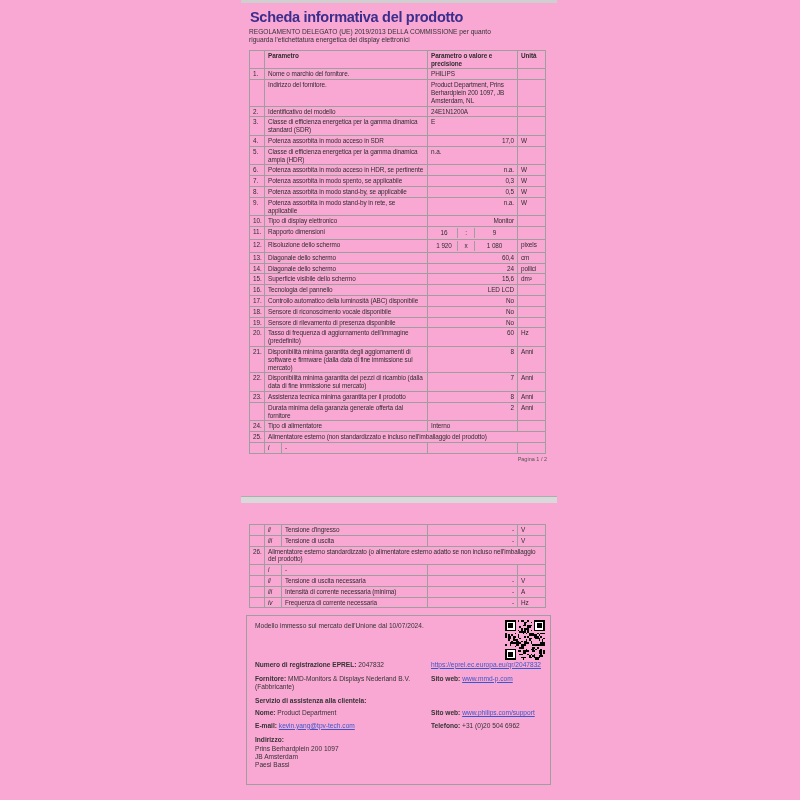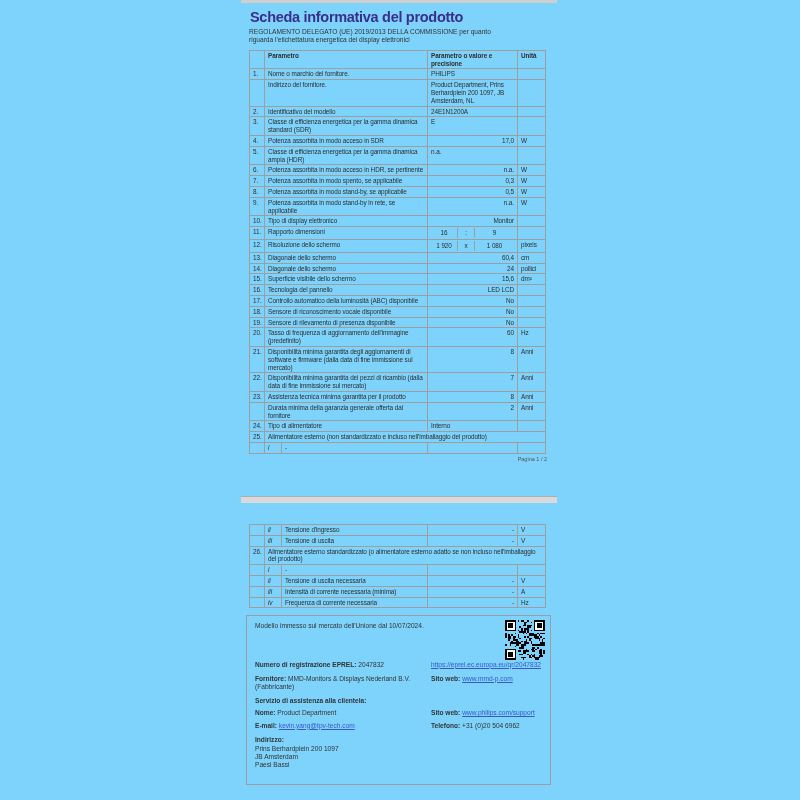--- a/index.html
+++ b/index.html
@@ -1,19 +1,19 @@
 <!DOCTYPE html>
 <html><head>
 <meta charset="utf-8">
 <style>
   :root{
     --title:#3b2e8c; --link:#3a57c9; --border:#9e9e9e; --text:#333;
   }
   html,body{margin:0;padding:0;background:#fff;}
-  #canvas{position:relative;width:800px;height:800px;background:#7dd3fc;overflow:hidden;
+  #canvas{position:relative;width:800px;height:800px;background:#f9a8d4;overflow:hidden;
           font-family:"Liberation Sans",sans-serif;color:var(--text);}
   .band{position:absolute;left:241px;width:316px;background:#d9d9d9;box-sizing:border-box;}
   .band-top{top:0;height:3px;background:#cfcfcf;}
   .band-sep{top:496px;height:7px;border-top:1px solid #adadad;}
   .page{position:absolute;left:241px;width:316px;padding:0 9px 0 8px;box-sizing:border-box;}
   .page1{top:3px;}
   .page2{top:524px;}
   .doc-title{margin:6px 0 0 1px;font-size:14.5px;font-weight:700;color:var(--title);letter-spacing:-0.3px;}
   .subtitle{margin-top:3px;font-size:6.6px;line-height:8.4px;width:262px;}
   table.fiche{margin-top:5px;border-collapse:collapse;table-layout:fixed;width:296px;

